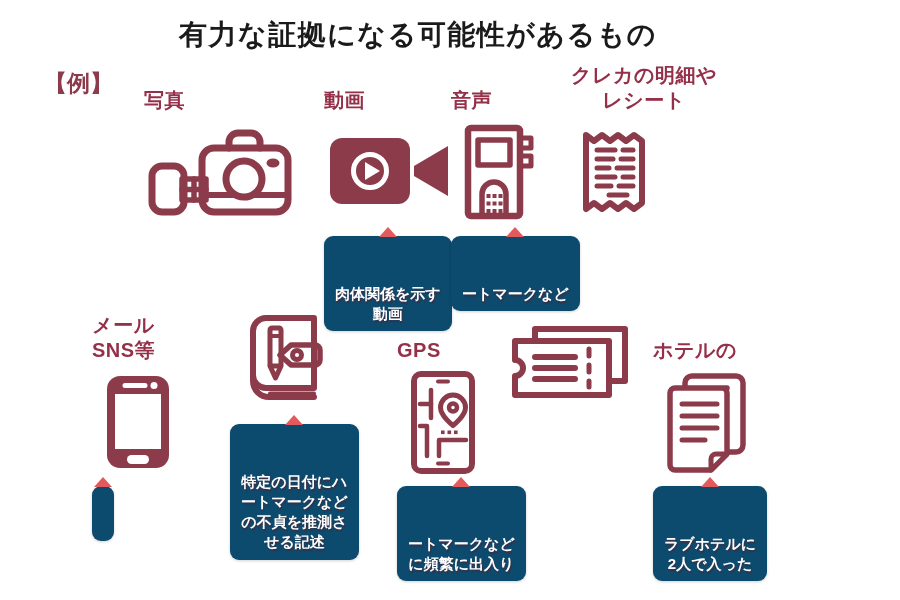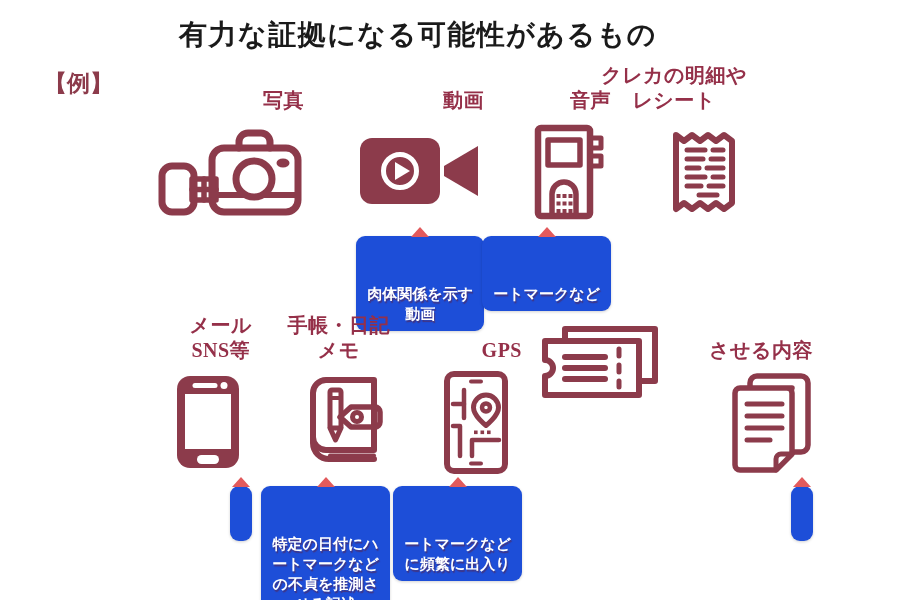--- a/index.html
+++ b/index.html
@@ -1,37 +1,37 @@
 <!DOCTYPE html>
 <html><head>
 <meta charset="utf-8">
 <style>
   html,body{margin:0;padding:0;background:#fff;}
   #stage{
     position:relative;width:836px;height:600px;background:#ffffff;overflow:hidden;
-    font-family:Liberation Serif, serif;
+    font-family:Liberation Sans, sans-serif;
   }
   .page-title{
     position:absolute;top:16px;left:0;right:0;text-align:center;
     font-size:28px;font-weight:bold;color:#1a1a1a;letter-spacing:1.5px;
   }
   .example-label{
     position:absolute;left:44px;top:68px;font-size:23px;font-weight:bold;color:#8C3B4B;
   }
-  .item{position:absolute;display:flex;flex-direction:column;align-items:flex-end;}
+  .item{position:absolute;display:flex;flex-direction:column;align-items:flex-start;}
   .label{
     display:flex;align-items:flex-end;justify-content:center;text-align:center;
     white-space:pre-line;font-weight:bold;color:#953049;font-size:20px;line-height:1.22;
     letter-spacing:.5px;
   }
   .row1 .label{height:50px;}
   .row2 .label{height:62px;}
   .iconbox{height:102px;display:flex;align-items:center;justify-content:center;margin-top:9px;}
   .callout{
-    position:relative;margin-top:13px;background:#1d4ed8;color:#fff;border-radius:9px;
+    position:relative;margin-top:13px;background:#0c4a6e;color:#fff;border-radius:9px;
     padding:7px 11px;font-weight:bold;font-size:15px;line-height:1.35;text-align:center;
     white-space:pre-line;box-shadow:0 1px 3px rgba(0,0,0,.18);
     text-shadow:1px 1.5px 1px rgba(110,20,25,.45);
   }
   .ptr{
     position:absolute;top:-9px;left:50%;transform:translateX(-50%);
     width:0;height:0;border-left:9px solid transparent;border-right:9px solid transparent;
     border-bottom:10px solid #E25A5C;
   }
   svg{display:block;}
@@ -144,22 +144,20 @@
         <circle cx="62" cy="13.5" r="3.5" fill="#fff"></circle>
         <rect x="35" y="83" width="22" height="9" rx="4.5" fill="#fff"></rect>
       </svg>
     </div>
     <div class="callout">
       <span class="ptr"></span>
     </div>
   </div>
 
   <div class="item row2" style="left:230px;top:300px;width:160px;">
-    <div class="label">手帳・日記
-メモ</div>
     <div class="iconbox">
       <svg width="100" height="100" viewBox="0 0 100 100">
         <g stroke="#8C3B4B" fill="none" stroke-linecap="round" stroke-linejoin="round">
           <path d="M84,8 H36 a13,13 0 0 0 -13,13 v44 a13,13 0 0 0 13,13 h48 V8 z" stroke-width="6"></path>
           <path d="M23,65 v6 a16,16 0 0 0 16,16 h45" stroke-width="6"></path>
           <line x1="40" y1="83.5" x2="84" y2="83.5" stroke-width="4"></line>
           <rect x="40" y="18" width="11" height="38" rx="2" stroke-width="5"></rect>
           <path d="M40,56 L45.5,68 L51,56" stroke-width="5"></path>
           <line x1="40" y1="26" x2="51" y2="26" stroke-width="4"></line>
           <path d="M61,35 h24 a5,5 0 0 1 5,5 v10 a5,5 0 0 1 -5,5 h-24 l-11,-10 z" stroke-width="5.5"></path>
@@ -169,21 +167,21 @@
     </div>
     <div class="callout">
       <span class="ptr"></span>
       <span class="callout-text">特定の日付にハ
 ートマークなど
 の不貞を推測さ
 せる記述</span>
     </div>
   </div>
 
-  <div class="item row2" style="left:362px;top:300px;width:160px;">
+  <div class="item row2" style="left:397px;top:300px;width:160px;">
     <div class="label">GPS</div>
     <div class="iconbox">
       <svg width="92" height="105" viewBox="0 0 92 105">
         <g stroke="#8C3B4B" fill="none" stroke-linecap="round" stroke-linejoin="round">
           <rect x="17" y="4" width="58" height="97" rx="7" stroke-width="6"></rect>
           <line x1="41" y1="11.5" x2="51" y2="11.5" stroke-width="4"></line>
           <line x1="41" y1="93.5" x2="51" y2="93.5" stroke-width="4"></line>
           <path d="M23,34 H34" stroke-width="4.5"></path>
           <path d="M34,20 V48" stroke-width="4.5"></path>
           <path d="M23,56 H30 V86" stroke-width="4.5"></path>
@@ -216,32 +214,34 @@
           <line x1="30" y1="38" x2="70" y2="38" stroke-width="6"></line>
           <line x1="30" y1="49" x2="70" y2="49" stroke-width="6"></line>
           <line x1="30" y1="60" x2="70" y2="60" stroke-width="6"></line>
           <line x1="84" y1="30" x2="84" y2="68" stroke-width="5" stroke-dasharray="7 9"></line>
         </g>
       </svg>
     </div>
   </div>
 
   <div class="item row2" style="left:653px;top:300px;width:160px;">
-    <div class="label">させる内容</div>
+    <div class="label">ホテルの</div>
     <div class="iconbox">
       <svg width="95" height="105" viewBox="0 0 95 105">
         <g stroke="#8C3B4B" fill="none" stroke-linecap="round" stroke-linejoin="round">
           <rect x="32" y="6" width="58" height="76" rx="7" stroke-width="5.5"></rect>
           <path d="M74,18 H22 a5,5 0 0 0 -5,5 v72 a5,5 0 0 0 5,5 h36 l16,-16 V23 a5,5 0 0 0 -5,-5 z" fill="#fff" stroke-width="5.5"></path>
           <path d="M58,100 l16,-16 h-11 a5,5 0 0 0 -5,5 z" fill="#fff" stroke-width="5"></path>
           <line x1="29" y1="34" x2="64" y2="34" stroke-width="5"></line>
           <line x1="29" y1="46" x2="64" y2="46" stroke-width="5"></line>
           <line x1="29" y1="58" x2="64" y2="58" stroke-width="5"></line>
           <line x1="29" y1="70" x2="52" y2="70" stroke-width="5"></line>
         </g>
       </svg>
     </div>
     <div class="callout">
       <span class="ptr"></span>
+      <span class="callout-text">ラブホテルに
+2人で入った</span>
     </div>
   </div>
 
 </div>
 
 </body></html>

